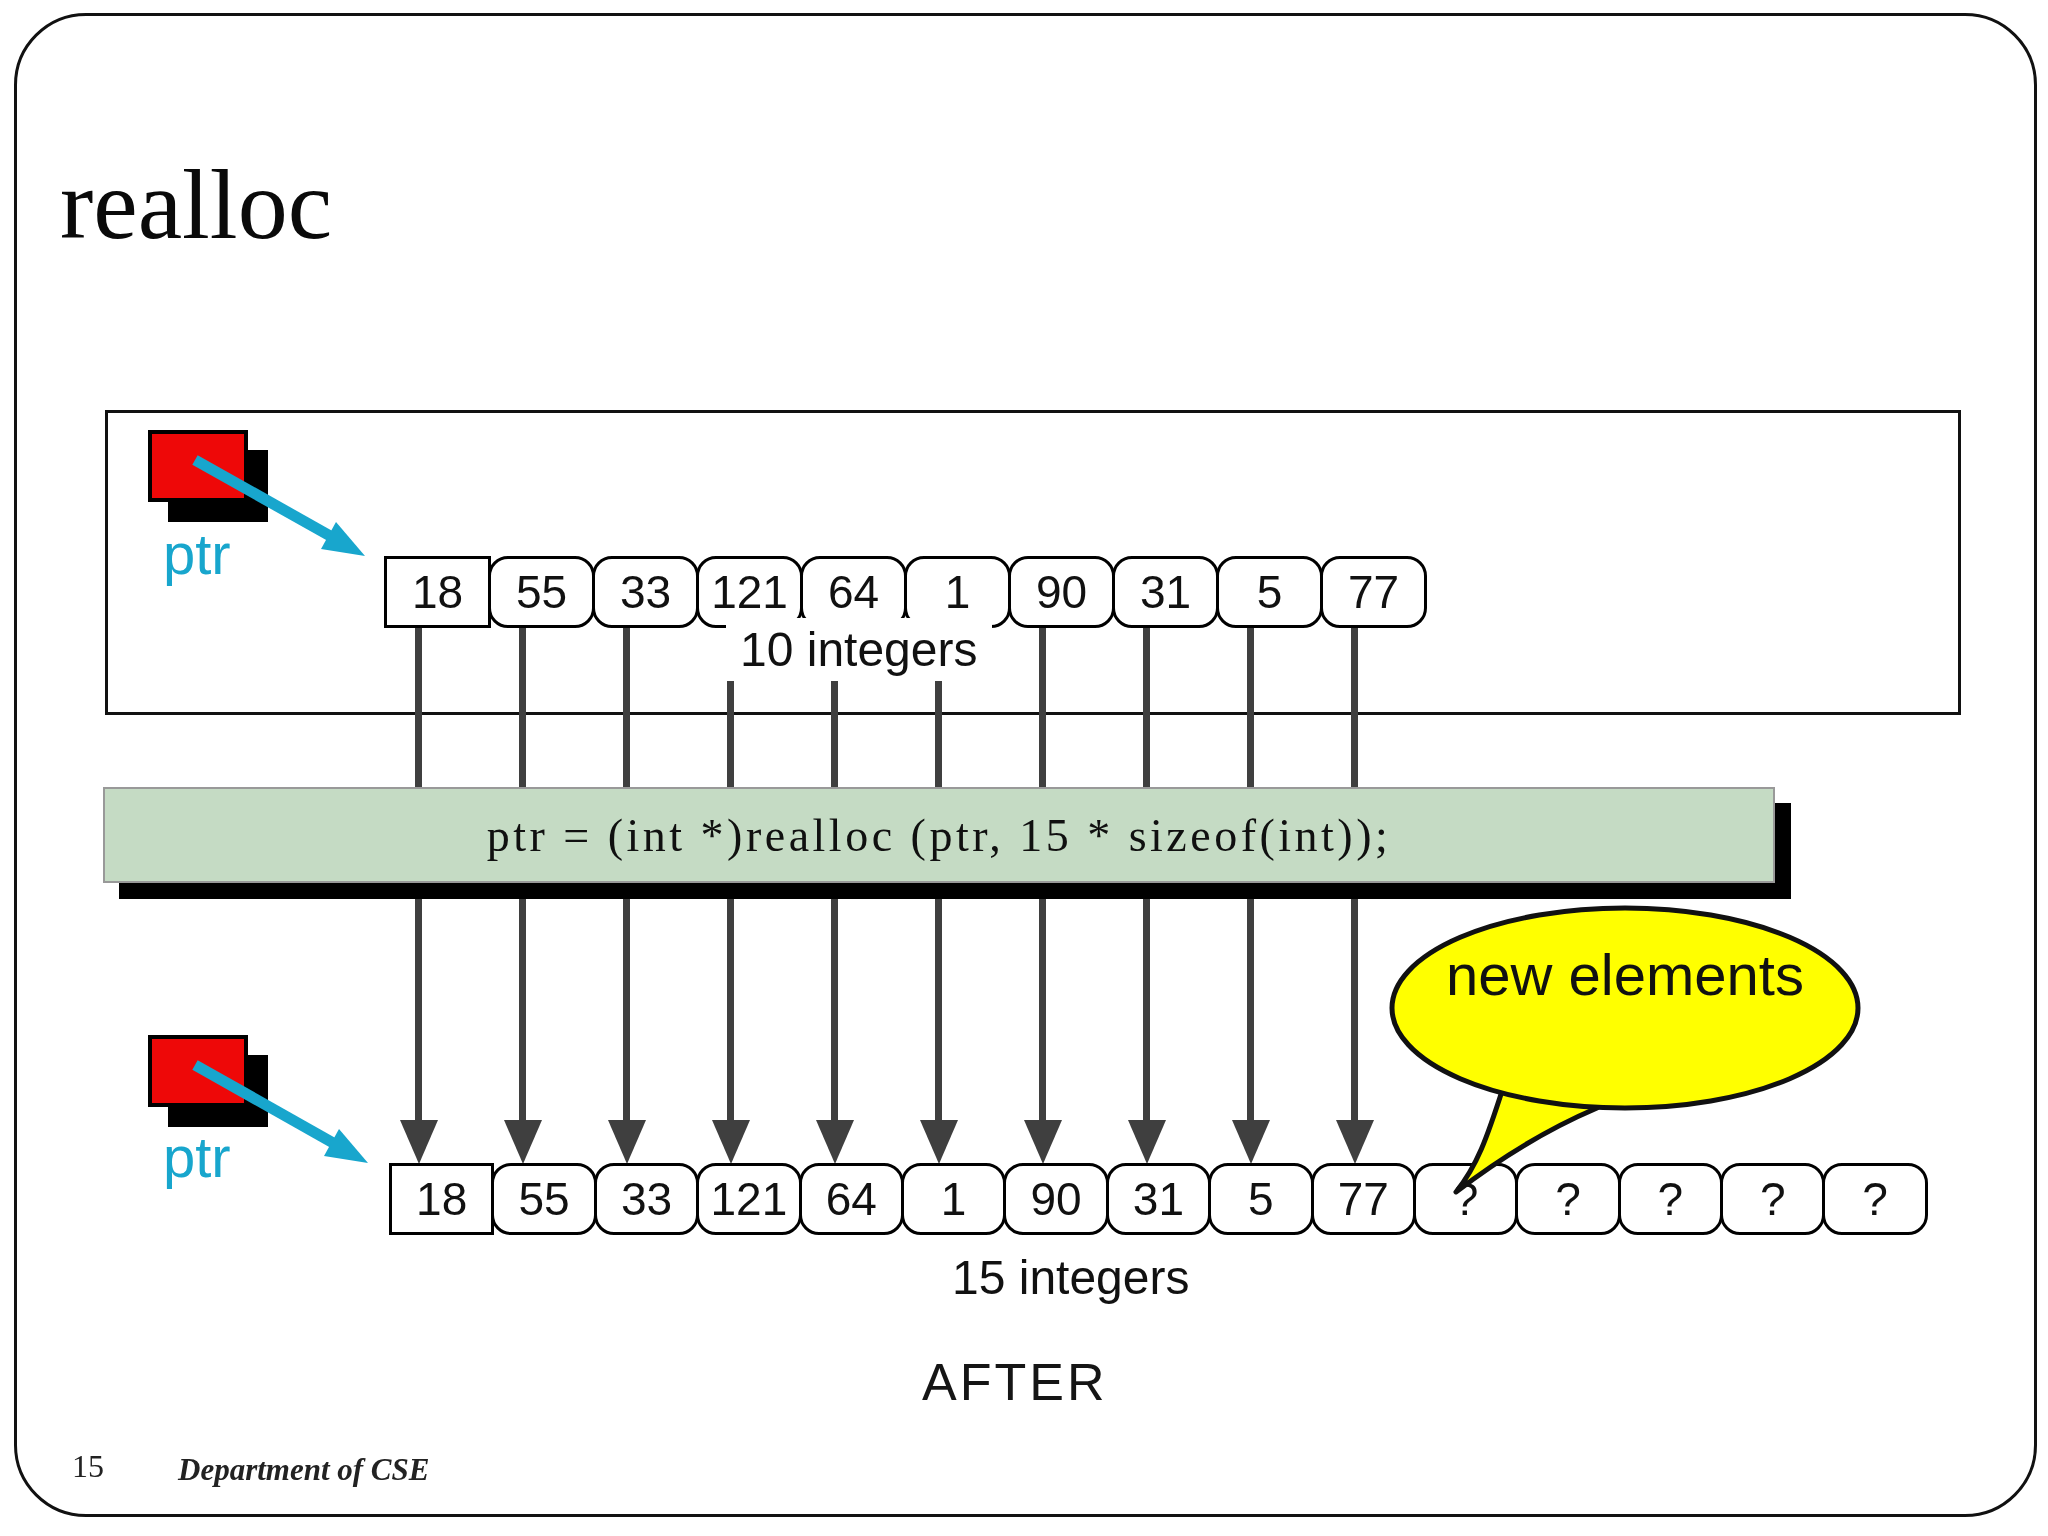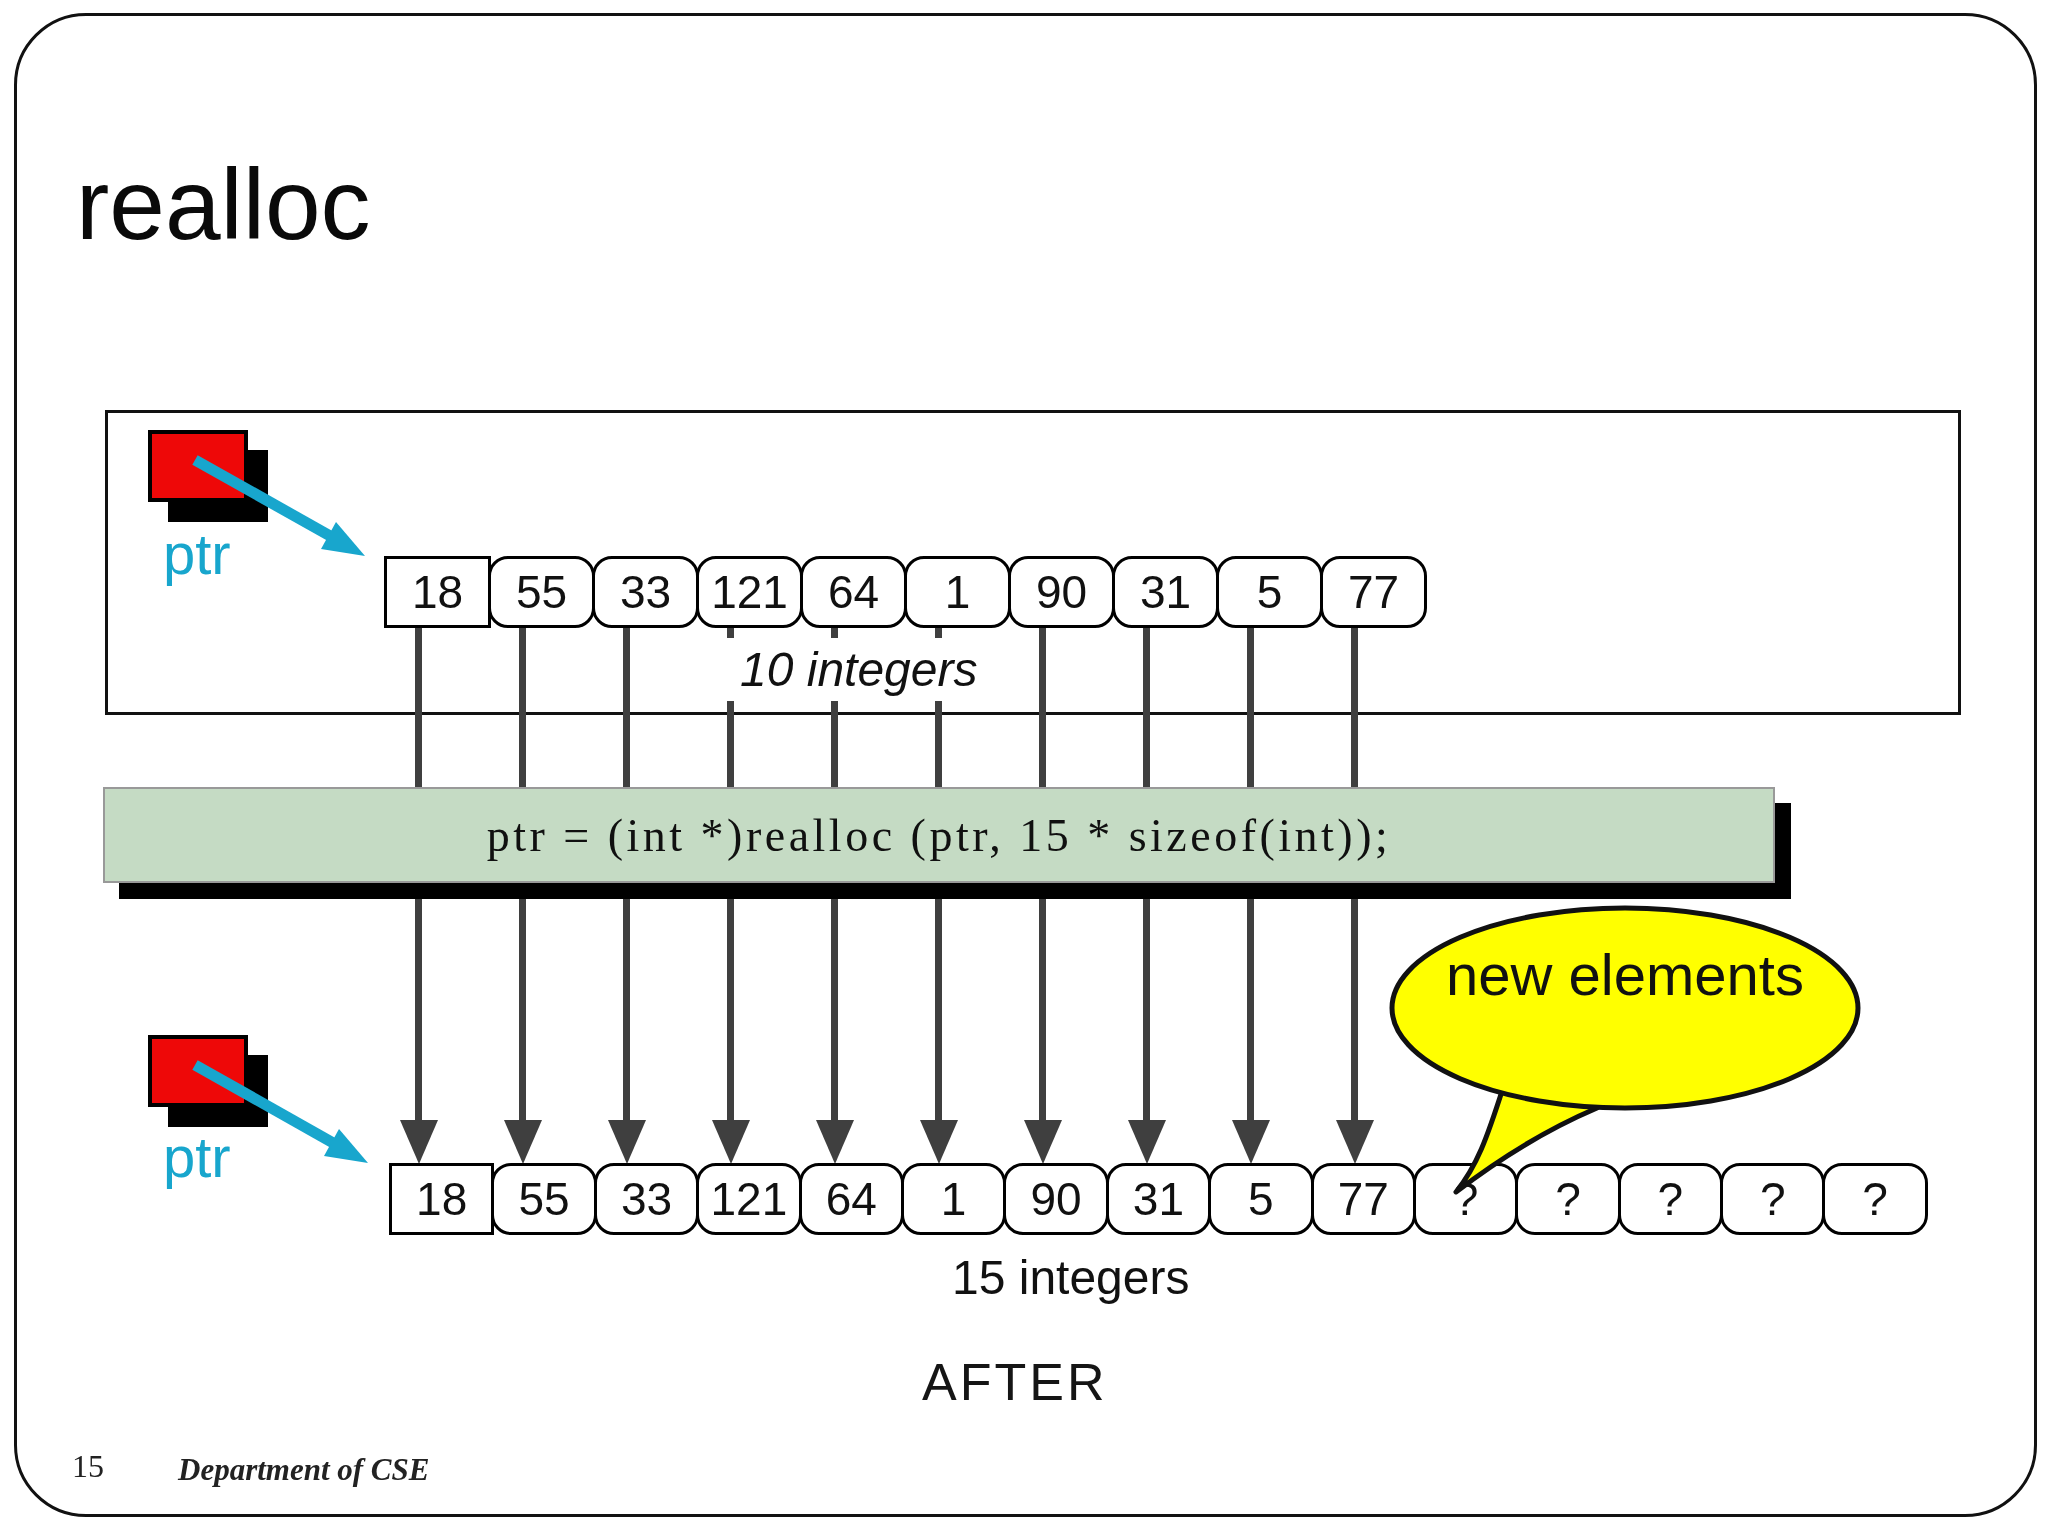--- a/index.html
+++ b/index.html
@@ -1,20 +1,20 @@
 <!DOCTYPE html>
 <html><head>
 <meta charset="utf-8">
 <style>
   html,body{margin:0;padding:0;background:#fff;}
   .canvas{position:relative;width:2048px;height:1536px;background:#fff;overflow:hidden;
           font-family:"Liberation Sans",sans-serif;color:#111;}
   .slide-border{position:absolute;left:14px;top:13px;width:2017px;height:1498px;
           border:3px solid #111;border-radius:72px;}
-  .title{position:absolute;left:76px;top:152px;font-family:Liberation Sans, sans-serif;
+  .title{position:absolute;left:60px;top:152px;font-family:Liberation Serif, serif;
           font-size:100px;line-height:1.05;color:#0a0a0a;}
   .section-label{position:absolute;font-size:52px;letter-spacing:3px;color:#151515;}
   #before-label{left:912px;top:328px;}
   #after-label{left:922px;top:1352px;}
   .before-box{position:absolute;left:105px;top:410px;width:1856px;height:305px;
           border:3px solid #111;box-sizing:border-box;z-index:1;}
   .ptr-chip{position:absolute;width:100px;height:72px;background:#ee0808;
           border:4px solid #000;box-sizing:border-box;box-shadow:20px 20px 0 #000;z-index:3;}
   #ptr-chip-before{left:148px;top:430px;}
   #ptr-chip-after{left:148px;top:1035px;}
@@ -24,21 +24,21 @@
   .cell-row{position:absolute;display:flex;z-index:4;padding-left:19px;}
   #row-before{left:365px;top:556px;}
   #row-after{left:370px;top:1163px;}
   .cell{height:72px;border:3px solid #000;box-sizing:border-box;background:#fff;
           display:flex;align-items:center;justify-content:center;font-size:46px;color:#111;}
   .cell + .cell{margin-left:-3px;border-radius:20px;}
   #row-before .cell{width:107px;}
   #row-after .cell{width:105.4px;}
   .size-label{position:absolute;font-size:48px;color:#111;z-index:5;background:#fff;
           padding:4px 14px;white-space:nowrap;}
-  #ten-int{left:726px;top:638px;font-style:italic;}
+  #ten-int{left:726px;top:618px;}
   #fifteen-int{left:938px;top:1246px;background:transparent;}
   .flow-line{position:absolute;width:7px;top:626px;height:496px;background:#3f3f3f;z-index:2;}
   .flow-head{position:absolute;top:1120px;width:0;height:0;border-left:19px solid transparent;
           border-right:19px solid transparent;border-top:44px solid #3f3f3f;z-index:2;}
   .code-box{position:absolute;left:103px;top:787px;width:1672px;height:96px;
           background:#c5dbc4;border:2px solid #999;box-sizing:border-box;
           box-shadow:16px 16px 0 #000;z-index:6;
           display:flex;align-items:center;justify-content:center;}
   .code-text{font-family:"Liberation Serif",serif;font-size:46px;letter-spacing:3.5px;
           color:#101010;white-space:nowrap;}

